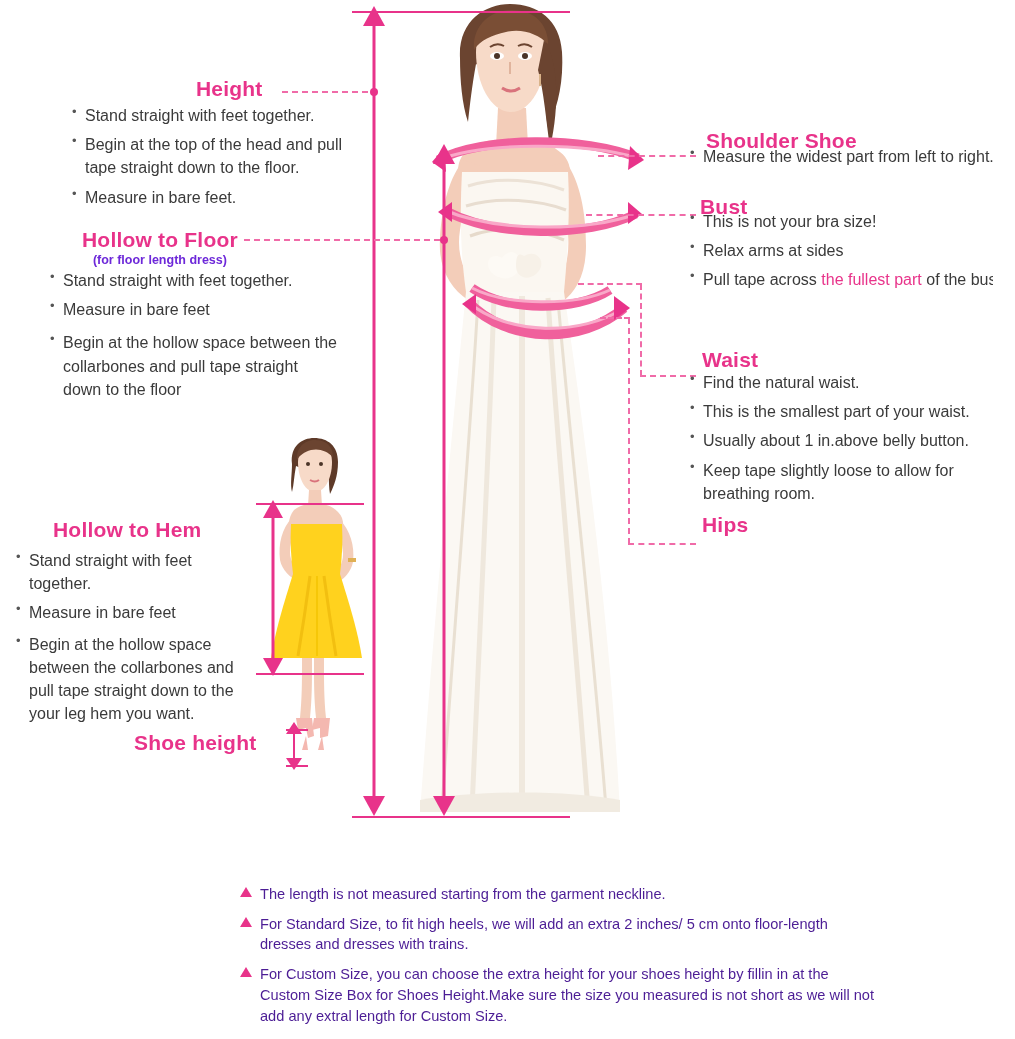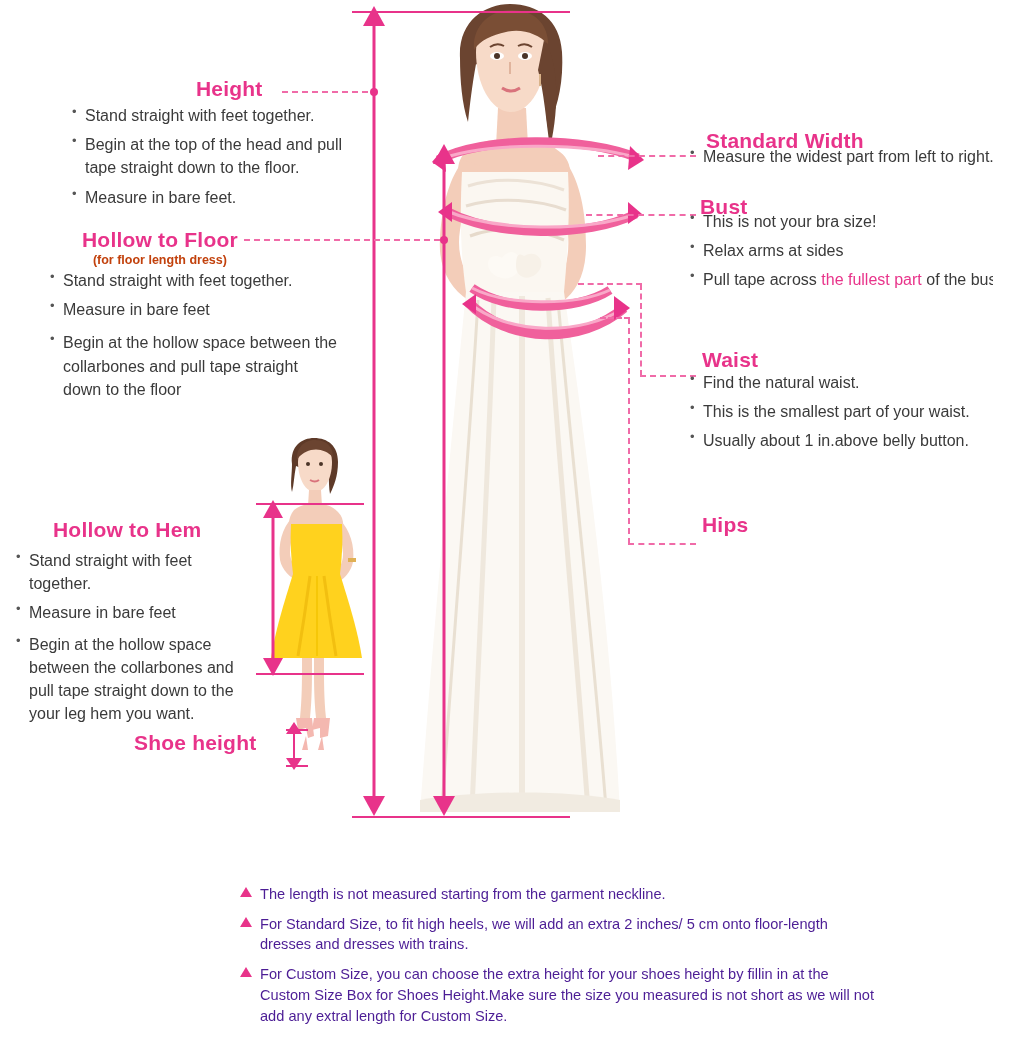--- a/index.html
+++ b/index.html
@@ -21,21 +21,21 @@
 
   
   .hdr {
     color: #e8338a;
     font-weight: bold;
     font-size: 21px;
     letter-spacing: 0.2px;
     white-space: nowrap;
   }
   .hdr-sub {
-    color: #c2410c;
+    color: #6d28d9;
     font-weight: bold;
     font-size: 12.5px;
     white-space: nowrap;
   }
   .bullets {
     color: #3a3a3a;
     font-size: 16px;
     line-height: 1.45;
   }
   .bullets div.li {
@@ -292,21 +292,21 @@
     <div class="li">Stand straight with feet together.</div>
     <div class="li">Measure in bare feet</div>
     <div class="li" style="margin-top:8px;">Begin at the hollow space between the collarbones and pull tape straight down to the your leg hem  you want.</div>
   </div>
 
   <div class="abs" style="left:134px; top:731px;">
     <div class="hdr">Shoe height</div>
   </div>
 
   <div class="abs" style="left:706px; top:129px;">
-    <div class="hdr">Standard Width</div>
+    <div class="hdr">Shoulder Shoe</div>
   </div>
   <div class="abs bullets" style="left:688px; top:145px; width:320px;">
     <div class="li">Measure the widest part from left to right.</div>
   </div>
 
   <div class="abs" style="left:700px; top:195px;">
     <div class="hdr">Bust</div>
   </div>
   <div class="abs bullets" style="left:688px; top:210px; width:322px;">
     <div class="li">This is not your bra size!</div>
@@ -314,20 +314,21 @@
     <div class="li"><span>Pull tape across </span><span class="pink">the fullest part</span><span> of the bust.</span></div>
   </div>
 
   <div class="abs" style="left:702px; top:348px;">
     <div class="hdr">Waist</div>
   </div>
   <div class="abs bullets" style="left:688px; top:371px; width:322px;">
     <div class="li">Find the natural waist.</div>
     <div class="li">This is the smallest part of your waist.</div>
     <div class="li">Usually about 1 in.above belly button.</div>
+    <div class="li">Keep tape slightly loose to allow for breathing room.</div>
   </div>
 
   <div class="abs" style="left:702px; top:513px;">
     <div class="hdr">Hips</div>
   </div>
 
   <div class="abs notes" style="left:240px; top:884px; width:640px;">
     <div class="note">
       <span class="tri"></span>
       <span>The length is not measured starting from the garment neckline.</span>

